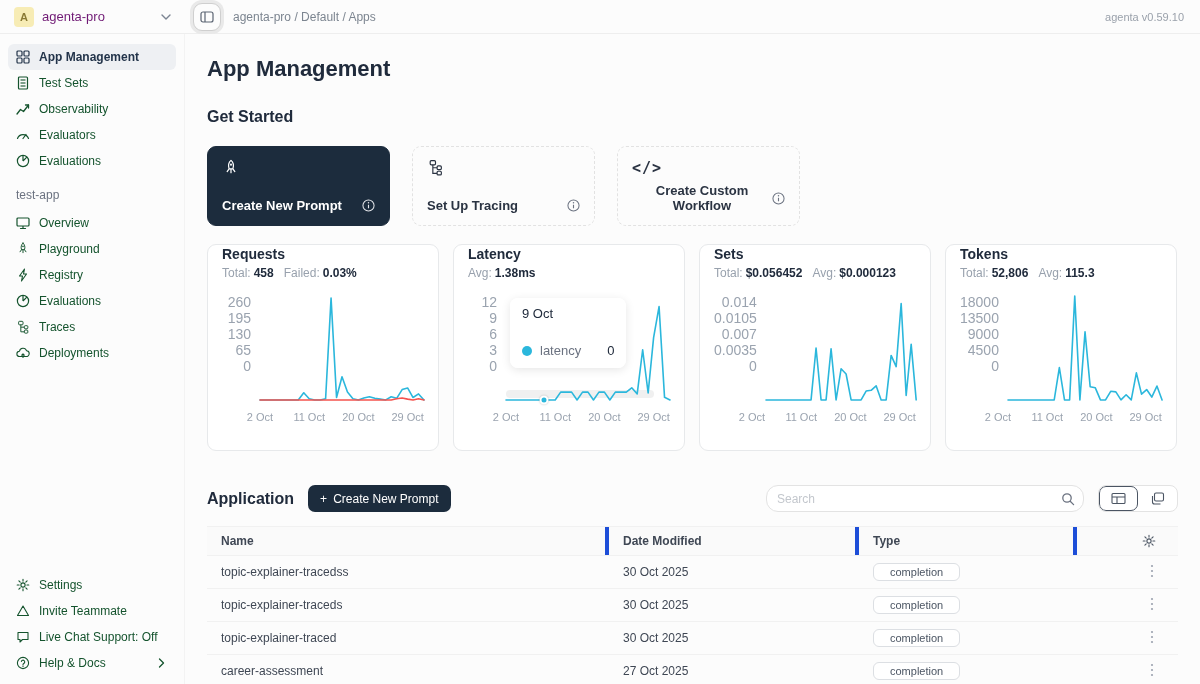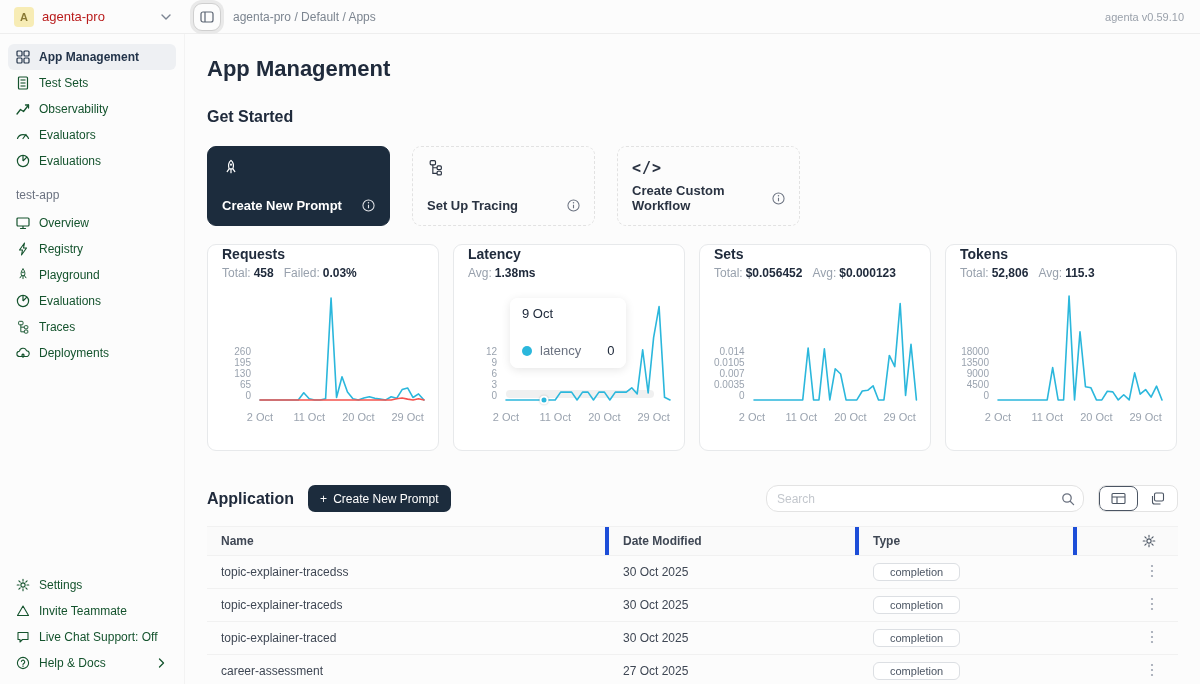--- a/index.html
+++ b/index.html
@@ -3,21 +3,21 @@
 <meta charset="utf-8">
 <style>
   * { box-sizing: border-box; margin: 0; padding: 0; }
   html,body { width:1200px; height:684px; overflow:hidden; }
   body { font-family:"Liberation Sans", sans-serif; background:#fcfcfc; color:#1f2937; }
 
   
   .topbar { height:34px; display:flex; align-items:center; border-bottom:1px solid #eeeeee; background:#fcfcfc; }
   .ws { width:185px; display:flex; align-items:center; gap:8px; padding:0 14px; flex-shrink:0; }
   .avatar { width:20px; height:20px; border-radius:4px; background:#f7ecb5; color:#8a7a35; font-size:11px; display:flex; align-items:center; justify-content:center; font-weight:600; }
-  .ws-name { font-size:13px; color:#b91c1c; flex:1; }
+  .ws-name { font-size:13px; color:#701a75; flex:1; }
   .chev { color:#7b8492; display:flex; }
   .toggle-btn { width:28px; height:28px; margin-left:8px; border-radius:9px; background:#fcfcfc; border:1px solid #cfcfcf; box-shadow:0 0 0 3px #e9e9e9; display:flex; align-items:center; justify-content:center; color:#5b6472; cursor:pointer; }
   .crumb { font-size:12px; color:#7c8590; margin-left:12px; }
   .version { margin-left:auto; font-size:11px; color:#9aa1ab; padding-right:16px; }
 
   
   .shell { display:flex; height:650px; }
   .sidebar { width:185px; flex-shrink:0; padding:10px 8px 8px 8px; display:flex; flex-direction:column; border-right:1px solid #f3f3f3; }
   .side-item { display:flex; align-items:center; gap:9px; height:26px; padding:0 8px; border-radius:6px; font-size:12px; color:#14532d; cursor:pointer; }
   .side-item .lbl { flex:1; }
@@ -29,38 +29,38 @@
   .sidebar nav .side-item { margin-bottom:0; }
 
   
   main { flex:1; padding:14px 22px 0 22px; overflow:hidden; }
   h1.page-title { font-size:22px; font-weight:700; color:#202b3c; margin:8px 0 26px 0; }
   h2.sec { font-size:16px; font-weight:700; color:#202b3c; }
 
   .gs-cards { display:flex; gap:22px; margin-top:20px; }
   .gs-card { width:183px; height:80px; border-radius:9px; padding:12px 14px; display:flex; flex-direction:column; justify-content:space-between; border:1px dashed #e2e2e2; cursor:pointer; }
   .gs-card.dark { background:#1c2c3d; border:1px solid #1c2c3d; color:#fff; }
-  .gs-card .row { display:flex; align-items:center; justify-content:space-between; }
+  .gs-card .row { display:flex; align-items:center; justify-content:space-between;text-align:center; }
   .gs-card .cap { font-size:13px; font-weight:600; }
   .gs-card.dark .cap { color:#fff; }
   .gs-card:not(.dark) .cap { color:#2a3342; }
   .info-ic { color:#6b7280; display:flex; }
   .gs-card.dark .info-ic { color:#e5e7eb; }
   .gs-icon { display:flex; color:#2a3342; }
   .gs-card.dark .gs-icon { color:#fff; }
   .code-glyph { font-size:15px; font-weight:700; letter-spacing:1px; color:#2a3342; font-family:"DejaVu Sans Mono", monospace; }
 
   
   .charts-row { display:flex; gap:14px; margin-top:18px; }
   .chart-card { width:232px; height:207px; background:#fff; border:1px solid #e7e9eb; border-radius:9px; padding:1px 14px; position:relative; }
   .chart-title { font-size:14px; font-weight:700; color:#202b3c; }
   .chart-stats { display:flex; gap:10px; margin-top:4px; font-size:12px; color:#98a1ad; }
   .chart-stats b { color:#202b3c; margin-left:3px; font-weight:700; }
   .chart-body { display:flex; margin-top:14px; }
-  .y-axis { display:flex; flex-direction:column; justify-content:flex-end; align-items:flex-end; height:107px; font-size:10px; color:#9aa3af; padding-right:9px; min-width:38px; }
+  .y-axis { display:flex; flex-direction:column; justify-content:flex-start; align-items:flex-end; height:107px; font-size:14px; color:#9aa3af; padding-right:9px; min-width:38px; }
   .plot { position:relative; flex:1; height:107px; }
   .plot svg { position:absolute; inset:0; width:100%; height:100%; overflow:visible; }
   .hover-band { position:absolute; left:0; right:10%; bottom:3px; height:8px; background:#ececec; border-radius:4px; opacity:.8; }
   .x-axis { position:relative; height:18px; margin-top:6px; font-size:11px; color:#9aa3af; }
   .x-axis span { position:absolute; transform:translateX(-50%); top:4px; white-space:nowrap; }
   .marker-dot { position:absolute; width:9px; height:9px; border-radius:50%; background:#2bb7dc; border:2px solid #fff; transform:translate(-50%,-50%); box-shadow:0 0 2px rgba(0,0,0,.25); }
   .tooltip { position:absolute; left:4px; top:4px; background:rgba(255,255,255,.95); border-radius:8px; box-shadow:0 2px 10px rgba(0,0,0,.10); padding:8px 12px 10px 12px; z-index:3; min-width:108px; }
   .tooltip .tt-date { font-size:13px; color:#202b3c; font-weight:500; margin-bottom:22px; }
   .tooltip .tt-row { display:flex; align-items:center; gap:8px; font-size:13px; color:#6b7280; }
   .tooltip .tt-row .dot { width:10px; height:10px; border-radius:50%; background:#2bb7dc; }
@@ -174,34 +174,34 @@
             <svg width="14" height="14" viewBox="0 0 14 14">
               <rect x="1" y="2" width="12" height="8" rx="1" fill="none" stroke="currentColor" stroke-width="1.2"></rect>
               <line x1="7" y1="10" x2="7" y2="12.5" stroke="currentColor" stroke-width="1.2"></line>
               <line x1="4.5" y1="12.5" x2="9.5" y2="12.5" stroke="currentColor" stroke-width="1.2" stroke-linecap="round"></line>
             </svg>
           </span>
           <span class="lbl">Overview</span>
         </div>
         <div class="side-item">
           <span class="ic">
-            <svg width="14" height="14" viewBox="0 0 14 14">
-              <path d="M8.5 1 3.5 8h3l-1 5 5-7h-3l1-5Z" fill="none" stroke="currentColor" stroke-width="1.1" stroke-linejoin="round"></path>
-            </svg>
-          </span>
-          <span class="lbl">Registry</span>
-        </div>
-        <div class="side-item">
-          <span class="ic">
             <svg width="14" height="14" viewBox="0 0 16 16">
               <path d="M8 1.2c2 1.7 2.7 4.5 1.7 7.6H6.3C5.3 5.7 6 2.9 8 1.2Z M6.3 8.8 4.6 11.2 M9.7 8.8 11.4 11.2 M8 8.8v3.4" fill="none" stroke="currentColor" stroke-width="1.1" stroke-linecap="round" stroke-linejoin="round"></path>
               <circle cx="8" cy="5" r="0.9" fill="currentColor"></circle>
             </svg>
           </span>
           <span class="lbl">Playground</span>
+        </div>
+        <div class="side-item">
+          <span class="ic">
+            <svg width="14" height="14" viewBox="0 0 14 14">
+              <path d="M8.5 1 3.5 8h3l-1 5 5-7h-3l1-5Z" fill="none" stroke="currentColor" stroke-width="1.1" stroke-linejoin="round"></path>
+            </svg>
+          </span>
+          <span class="lbl">Registry</span>
         </div>
         <div class="side-item">
           <span class="ic">
             <svg width="14" height="14" viewBox="0 0 14 14">
               <circle cx="7" cy="7" r="5.6" fill="none" stroke="currentColor" stroke-width="1.2"></circle>
               <path d="M7 7 10.8 3.2 M7 7 7 1.4" fill="none" stroke="currentColor" stroke-width="1.2"></path>
             </svg>
           </span>
           <span class="lbl">Evaluations</span>
         </div>

